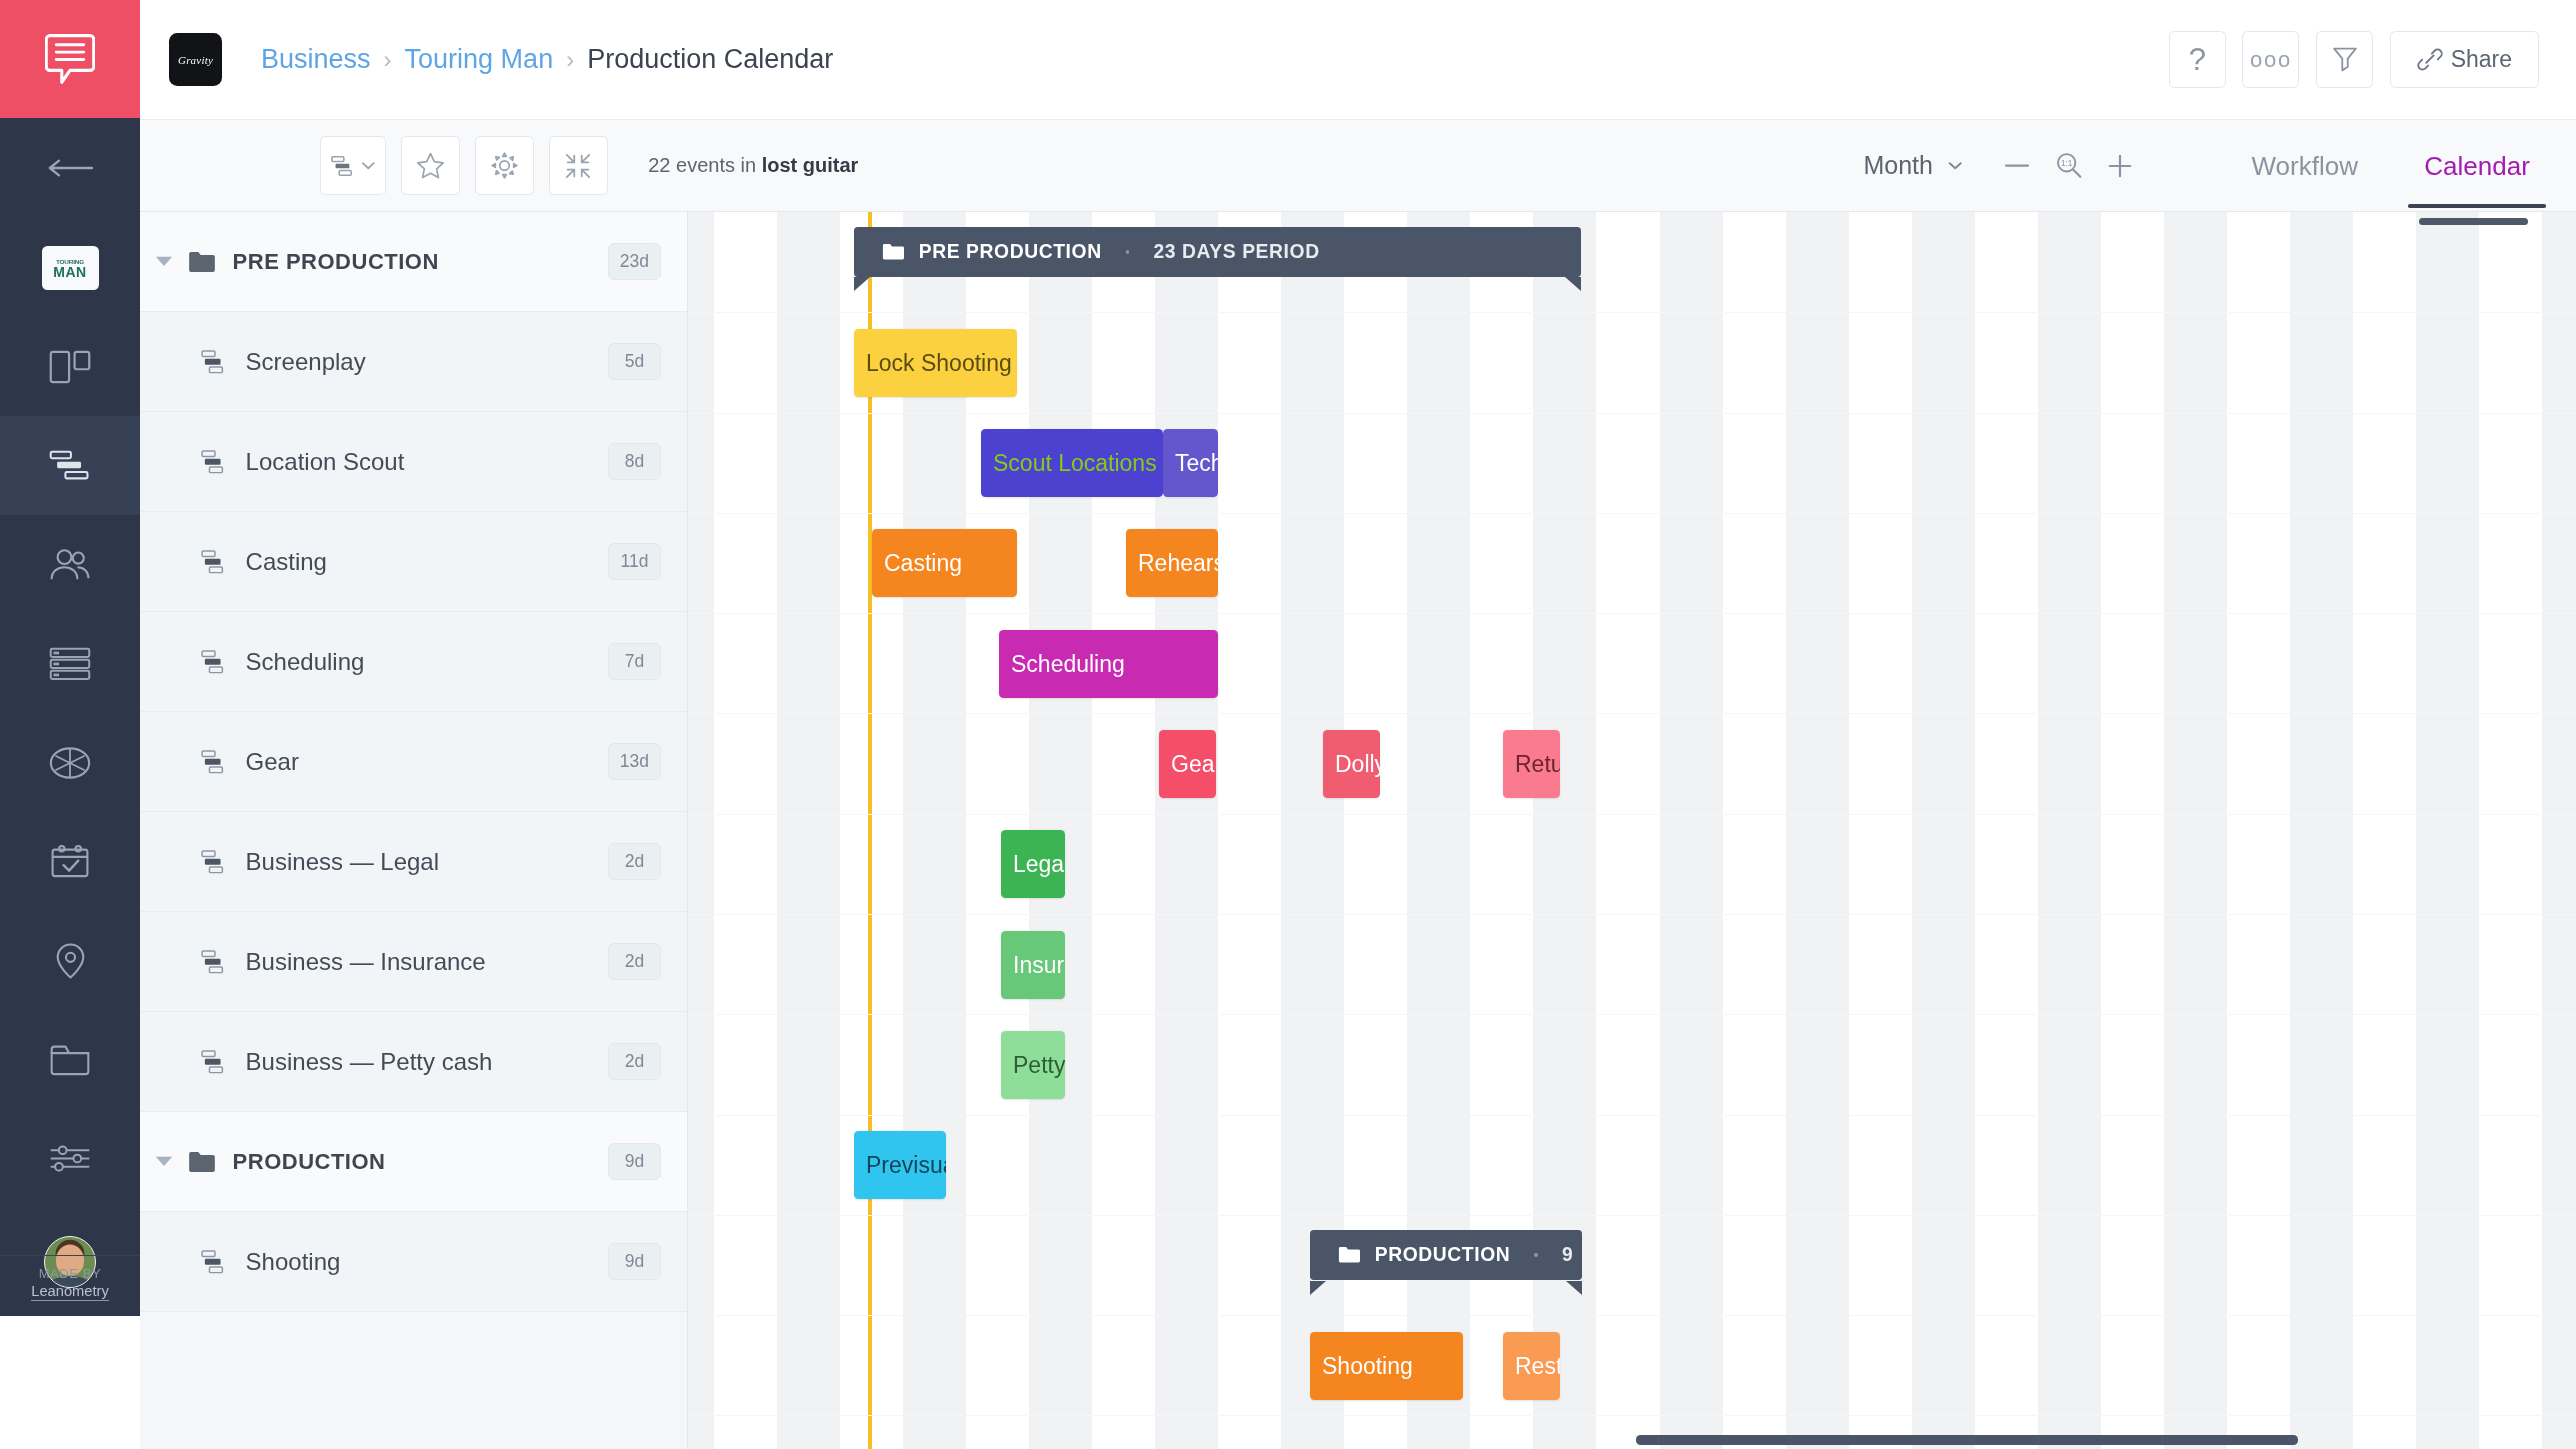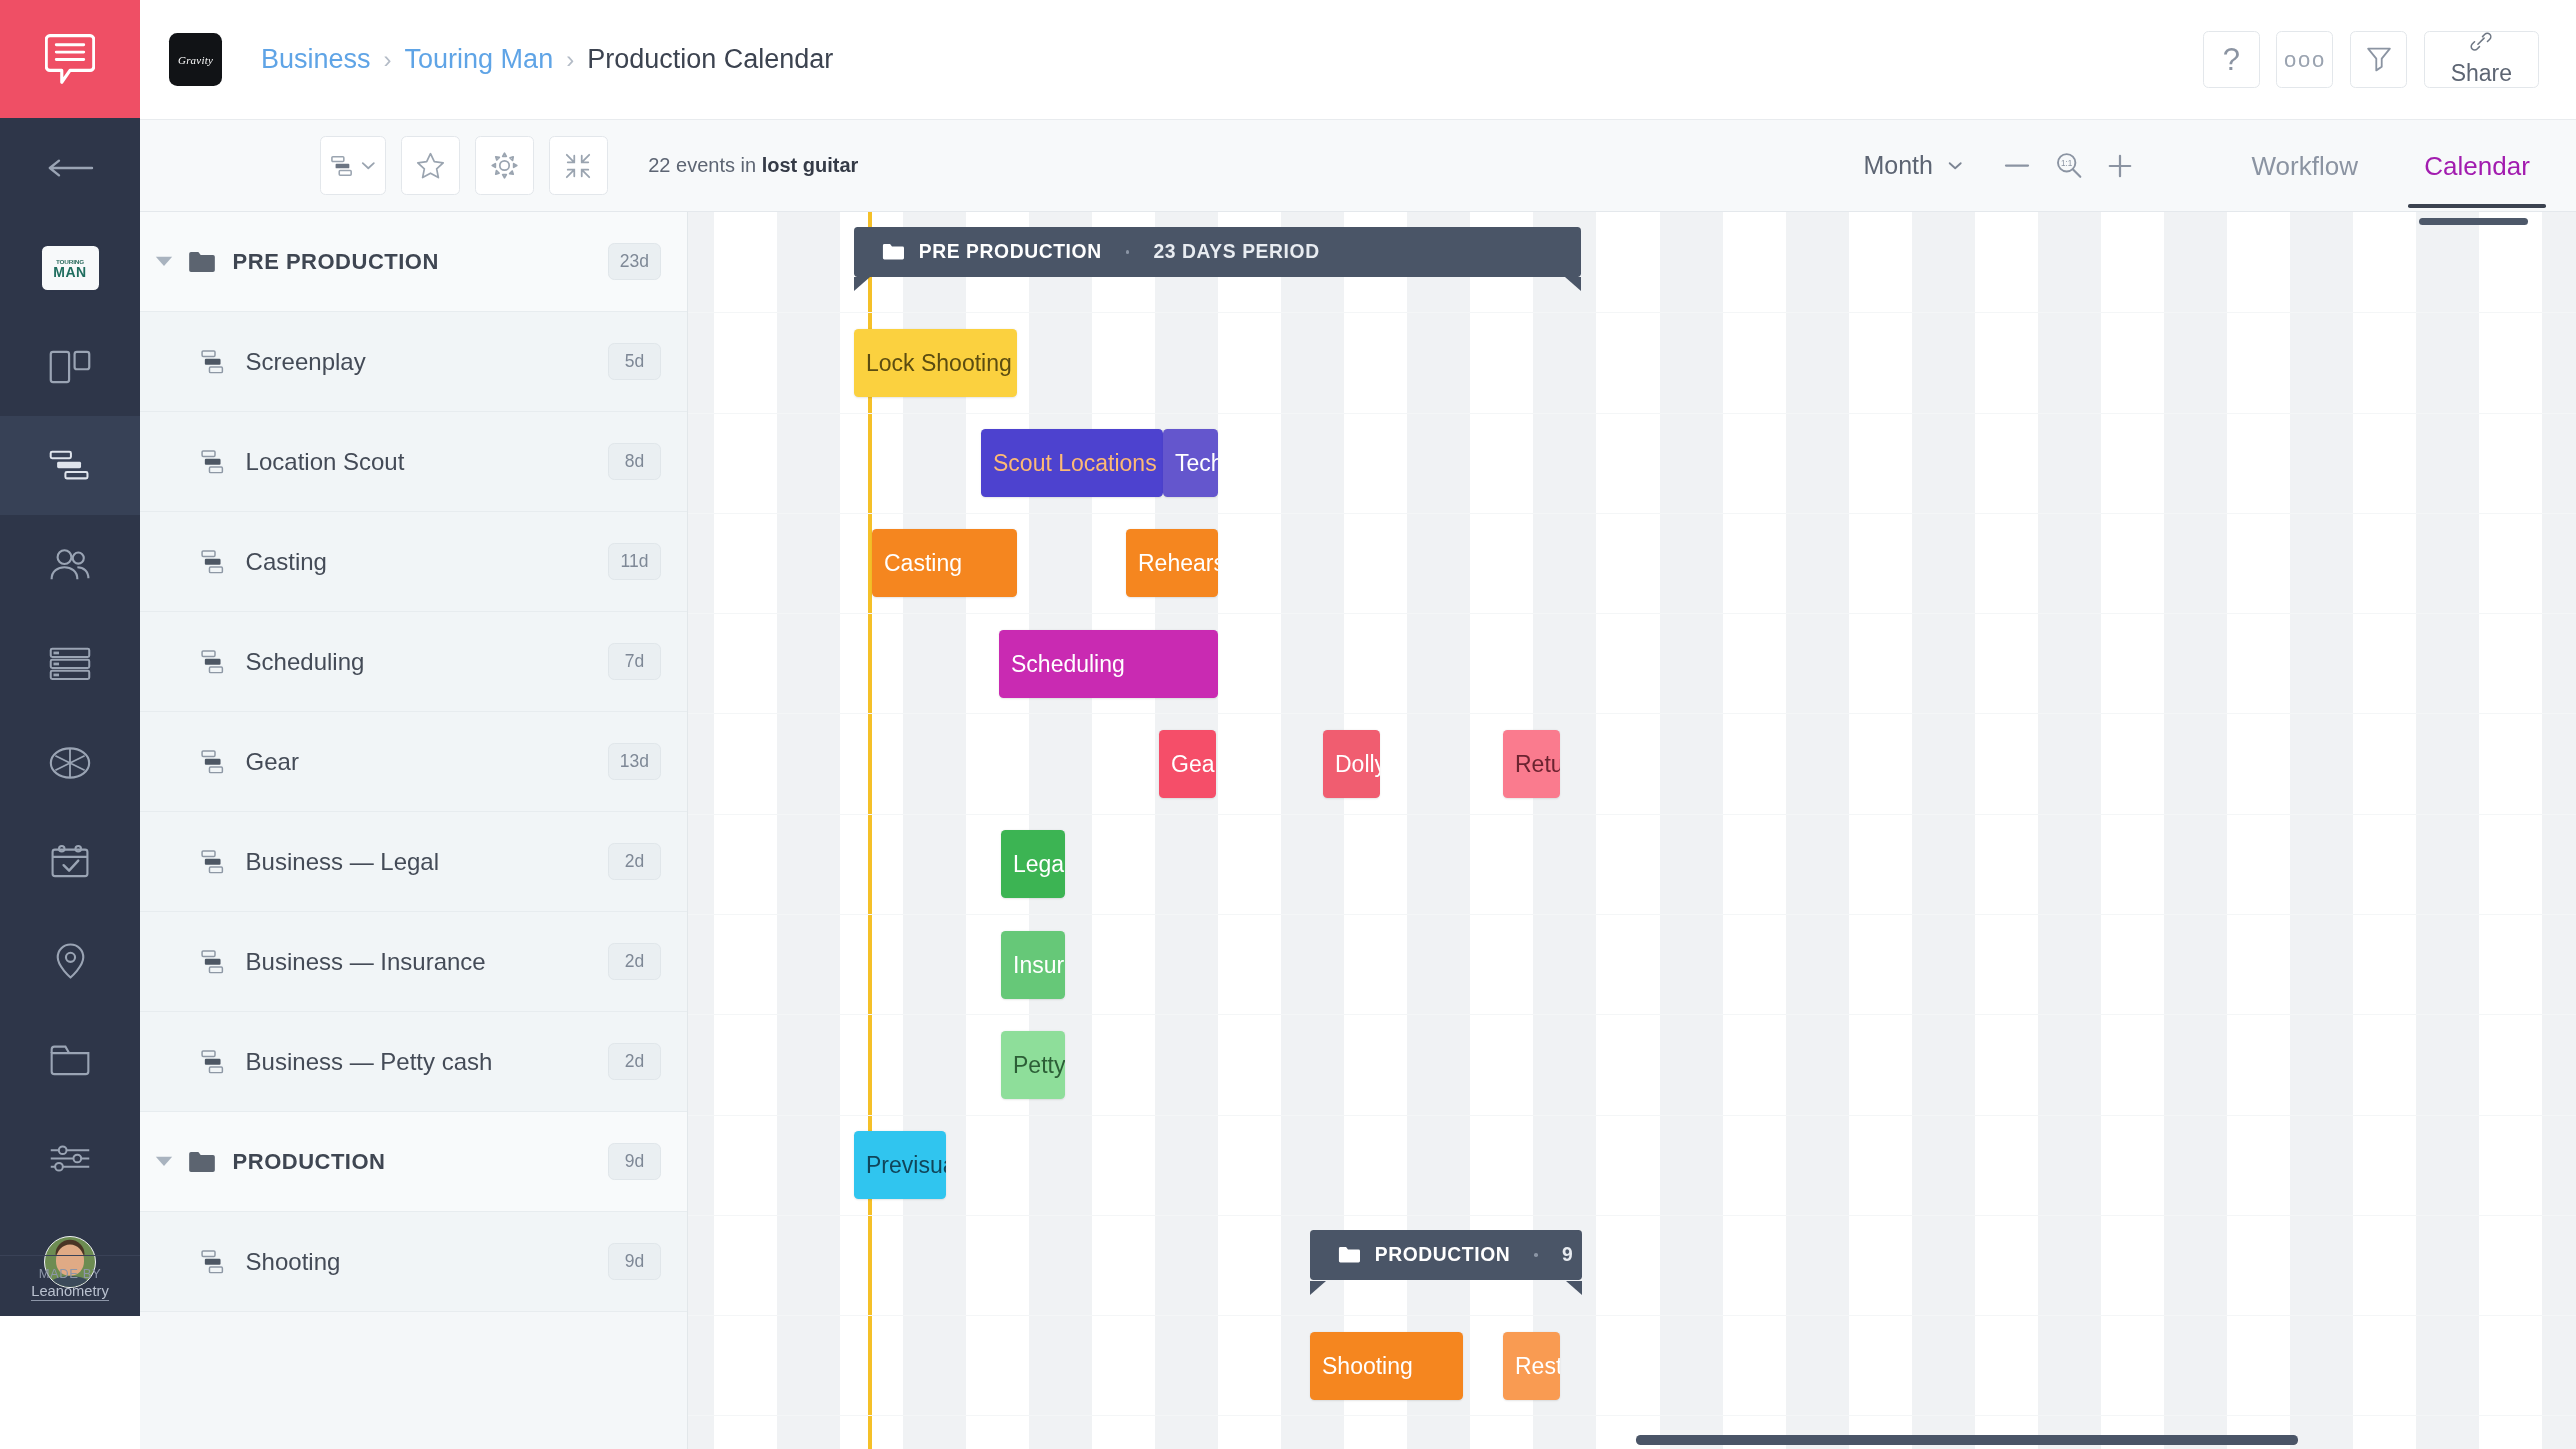--- a/index.html
+++ b/index.html
@@ -108,21 +108,21 @@
   #breadcrumb a { color: #5fa4e6; text-decoration:none; cursor:pointer; }
   #breadcrumb .sep { color:#b4bcc7; margin: 0 13px; font-size: 24px; }
   #breadcrumb .cur { color:#3c4350; }
   #header-actions { margin-left:auto; display:flex; align-items:center; gap: 16.6px; }
   .hbtn {
     height: 57px; min-width: 57px;
     border: 0.9px solid #e3e7eb; border-radius: 5.5px; background:#fff;
     display:flex; align-items:center; justify-content:center;
     cursor:pointer; color:#8b94a2;
   }
-  .hbtn.share { padding: 0 26px; gap: 8px; font-size: 23px; color:#5d6573;flex-direction:column; }
+  .hbtn.share { padding: 0 26px; gap: 8px; font-size: 23px; color:#5d6573; }
   .hbtn .qm { font-size: 31px; color:#8b94a2; font-weight:300; }
   .hbtn .dots { font-size: 22px; letter-spacing:1.8px; color:#9aa3b0; }
 
   
   #toolbar {
     height: 92px; background: #f7f9fa; border-bottom: 0.9px solid #e4e8ec;
     display:flex; align-items:center; padding-left: 180px; padding-right: 37px;
     flex: 0 0 92px; position: relative;
   }
   .tbtn {
@@ -631,21 +631,21 @@
               </svg>
             </span>
             <span class="gname">PRODUCTION</span>
             <span class="gdot"></span>
             <span class="gdur">9</span>
           </div>
           <div class="ev" style="left: 166px; width: 163px; top: 117px; height: 68px; background: rgb(251, 209, 63);">
             <span style="color: rgb(91, 76, 17);">Lock Shooting</span>
           </div>
           <div class="ev" style="left: 293px; width: 182px; top: 217px; height: 68px; background: rgb(77, 66, 207);">
-            <span style="color: #fdba74;">Scout Locations</span>
+            <span style="color: #84cc16;">Scout Locations</span>
           </div>
           <div class="ev" style="left: 475px; width: 55px; top: 217px; height: 68px; background: rgb(100, 86, 205);">
             <span style="color: rgb(255, 255, 255);">Tech</span>
           </div>
           <div class="ev" style="left: 184px; width: 145px; top: 317px; height: 68px; background: rgb(245, 134, 31);">
             <span style="color: rgb(255, 255, 255);">Casting</span>
           </div>
           <div class="ev" style="left: 438px; width: 92px; top: 317px; height: 68px; background: rgb(245, 134, 31);">
             <span style="color: rgb(255, 255, 255);">Rehearsals</span>
           </div>

